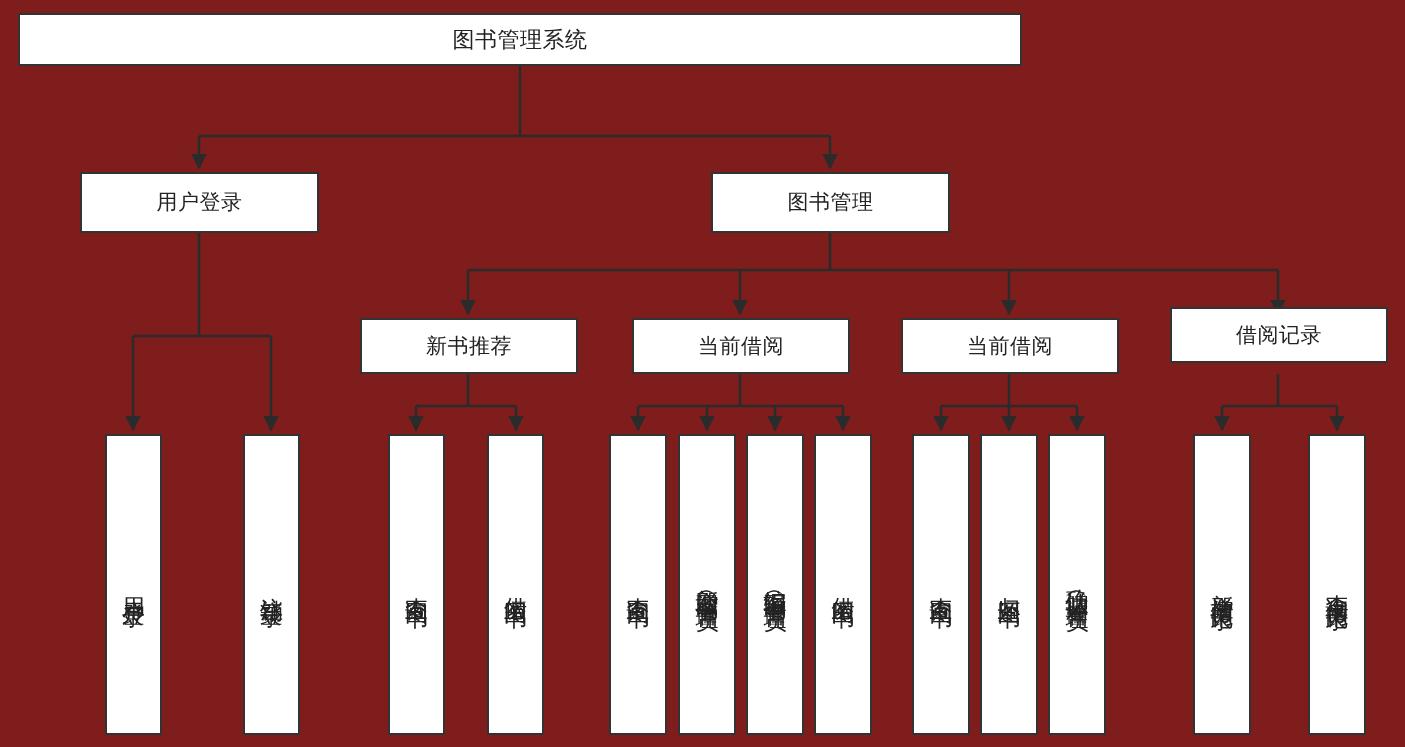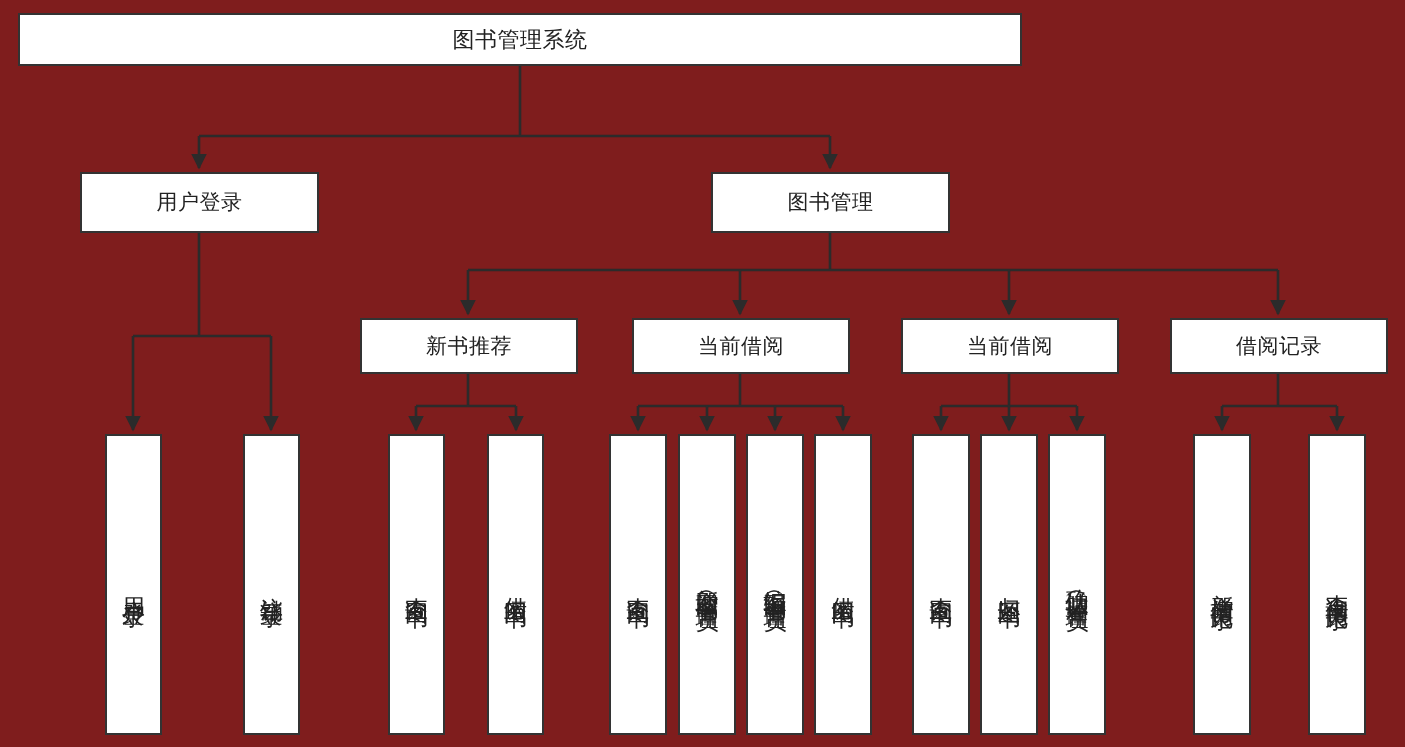--- a/index.html
+++ b/index.html
@@ -140,21 +140,21 @@
 
   <div class="node horiz" style="left:711px; top:172px; width:239px; height:61px;">
     <span class="label">图书管理</span>
   </div>
   <div class="node horiz" style="left:632px; top:318px; width:218px; height:56px;">
     <span class="label">当前借阅</span>
   </div>
   <div class="node horiz" style="left:901px; top:318px; width:218px; height:56px;">
     <span class="label">当前借阅</span>
   </div>
-  <div class="node horiz" style="left:1170px; top:318px; width:218px; height:56px;">
+  <div class="node horiz" style="left:1170px; top:307px; width:218px; height:56px;">
     <span class="label">借阅记录</span>
   </div>
 
   <div class="node vert" style="left:105px; top:434px; width:57px; height:301px;">
     <span class="label">用户登录</span>
   </div>
   <div class="node vert" style="left:243px; top:434px; width:57px; height:301px;">
     <span class="label">注销登录</span>
   </div>
 

